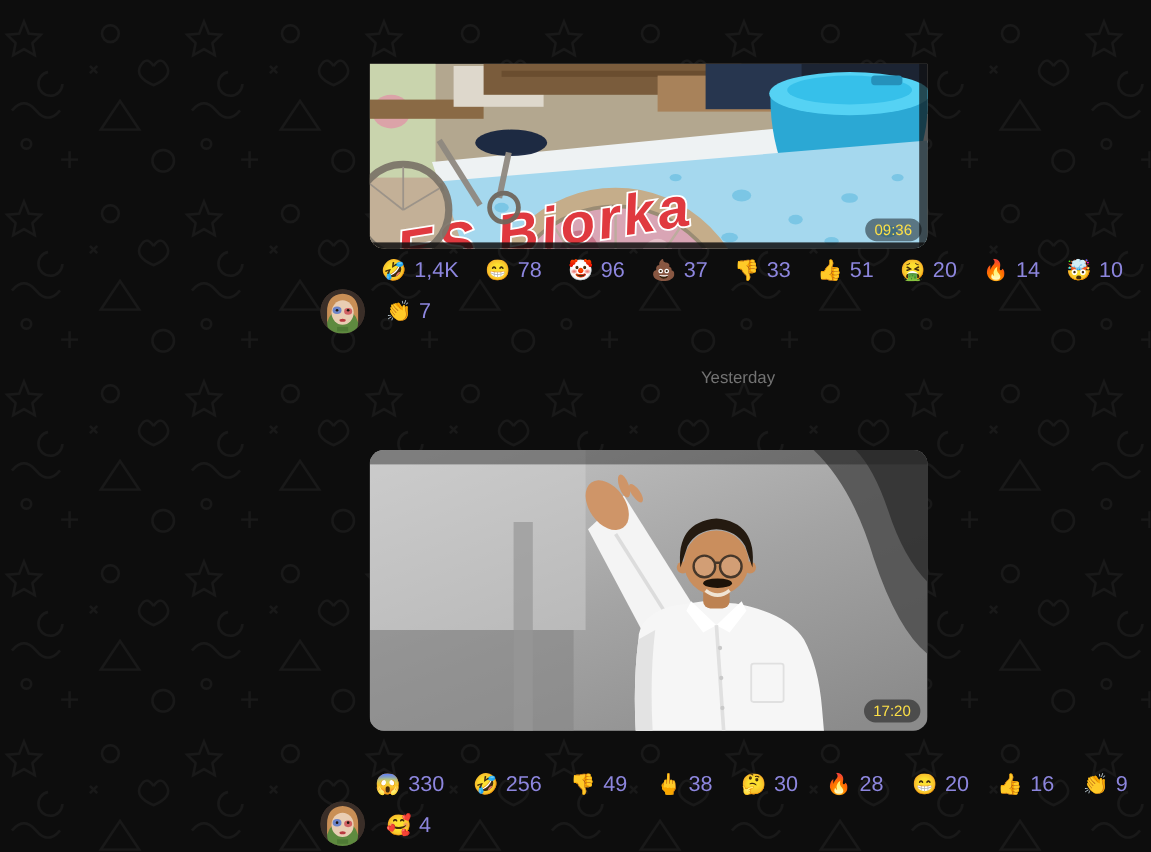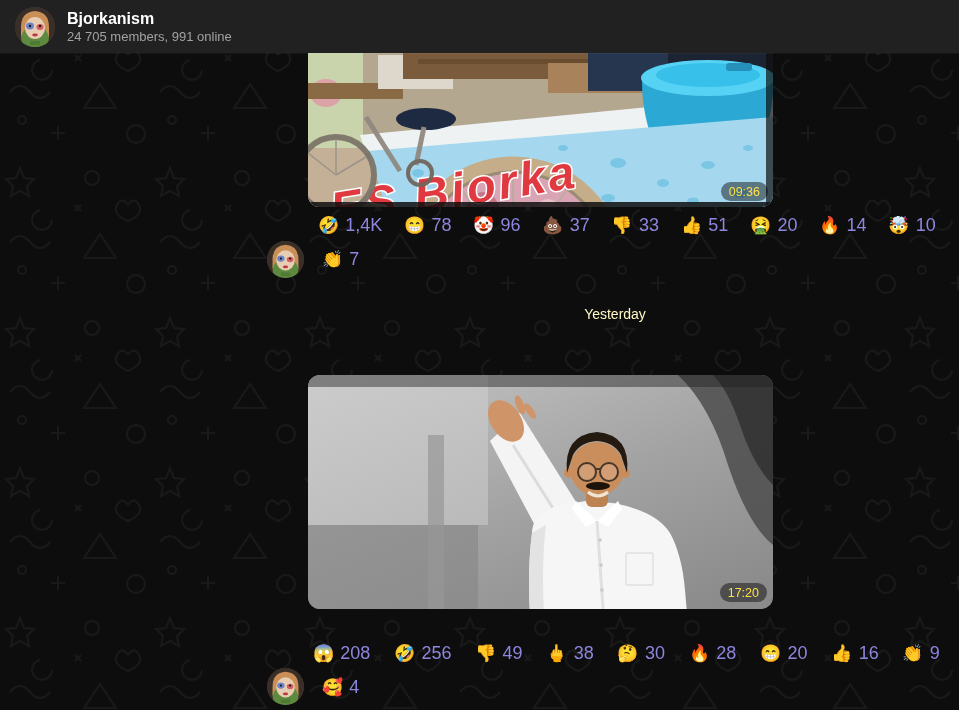--- a/index.html
+++ b/index.html
@@ -33,21 +33,21 @@
   .r1-row2{left:322px;top:250px;}
   .r2-row1{left:313px;top:644px;gap:24px;}
   .r2-row2{left:322px;top:678px;}
 
   .row-avatar{position:absolute;}
   .row-avatar-1{left:267px;top:241px;}
   .row-avatar-2{left:267px;top:668px;}
 
   
   .divider{position:absolute;left:271px;width:688px;text-align:center;
-    color:#fef9c3;font-size:14px;font-weight:500;}
+    color:#737373;font-size:14px;font-weight:500;}
   .divider-date{top:306px;}
   .divider-unread{top:347px;}
 </style>
 </head>
 <body>
 
 <div class="app">
 
   <svg width="0" height="0" style="position:absolute">
     <defs>
@@ -78,31 +78,20 @@
         <rect x="15" y="34" width="10" height="4" fill="#4f7a35"></rect>
       </g>
     </defs>
   </svg>
 
   <svg class="bg-pattern">
     <rect width="959" height="710" fill="#0d0d0d"></rect>
     <rect width="959" height="710" fill="url(#doodles)"></rect>
   </svg>
 
-  <div class="header">
-    <div class="avatar" style="width:40px;height:40px;">
-      <svg width="40" height="40" viewBox="0 0 40 40">
-          <use href="#avatar-art"></use>
-        </svg>
-    </div>
-    <div class="header-text">
-      <div class="chat-title">Bjorkanism</div>
-      <div class="chat-subtitle">24 705 members, 991 online</div>
-    </div>
-  </div>
 
   <div class="photo photo-1">
     <svg width="465" height="154" viewBox="0 0 465 154">
       <rect width="465" height="154" fill="#b3a78f"></rect>
 
       <rect x="0" y="0" width="55" height="100" fill="#c9d4ad"></rect>
       <ellipse cx="18" cy="40" rx="16" ry="14" fill="#dba3a8"></ellipse>
       <rect x="0" y="95" width="130" height="59" fill="#c3b097"></rect>
       <rect x="0" y="30" width="95" height="16" fill="#8a6a45"></rect>
       <rect x="70" y="2" width="75" height="34" fill="#ded8cc"></rect>
@@ -274,21 +263,21 @@
         <rect x="318" y="178" width="27" height="32" rx="2" fill="none" stroke="#e0e0e0" stroke-width="1.5"></rect>
       </g>
       <rect x="0" y="252" width="465" height="10" fill="#1a1a1a" opacity="0.8"></rect>
     </svg>
     <span class="time-pill" style="right:6px;bottom:7px;">17:20</span>
   </div>
 
   <div class="reactions r2-row1">
     <span class="reaction">
         <span class="emoji">😱</span>
-        <span class="count">208</span>
+        <span class="count">330</span>
       </span>
     <span class="reaction">
         <span class="emoji">🤣</span>
         <span class="count">256</span>
       </span>
     <span class="reaction">
         <span class="emoji">👎</span>
         <span class="count">49</span>
       </span>
     <span class="reaction">

